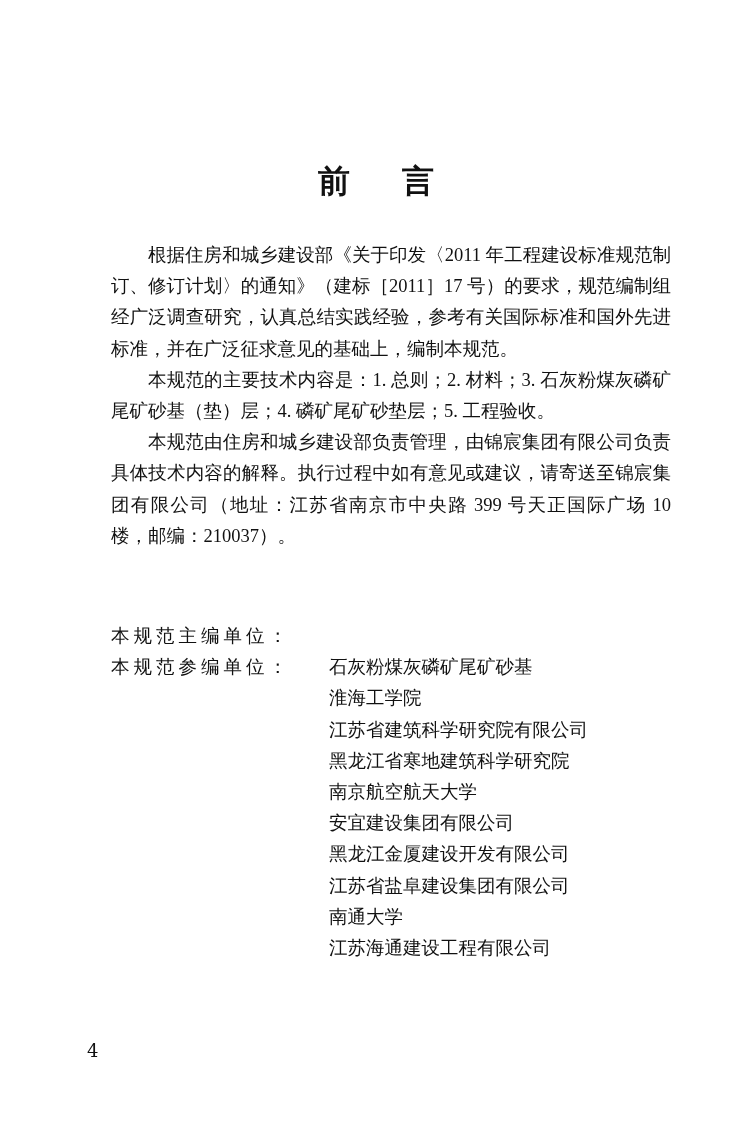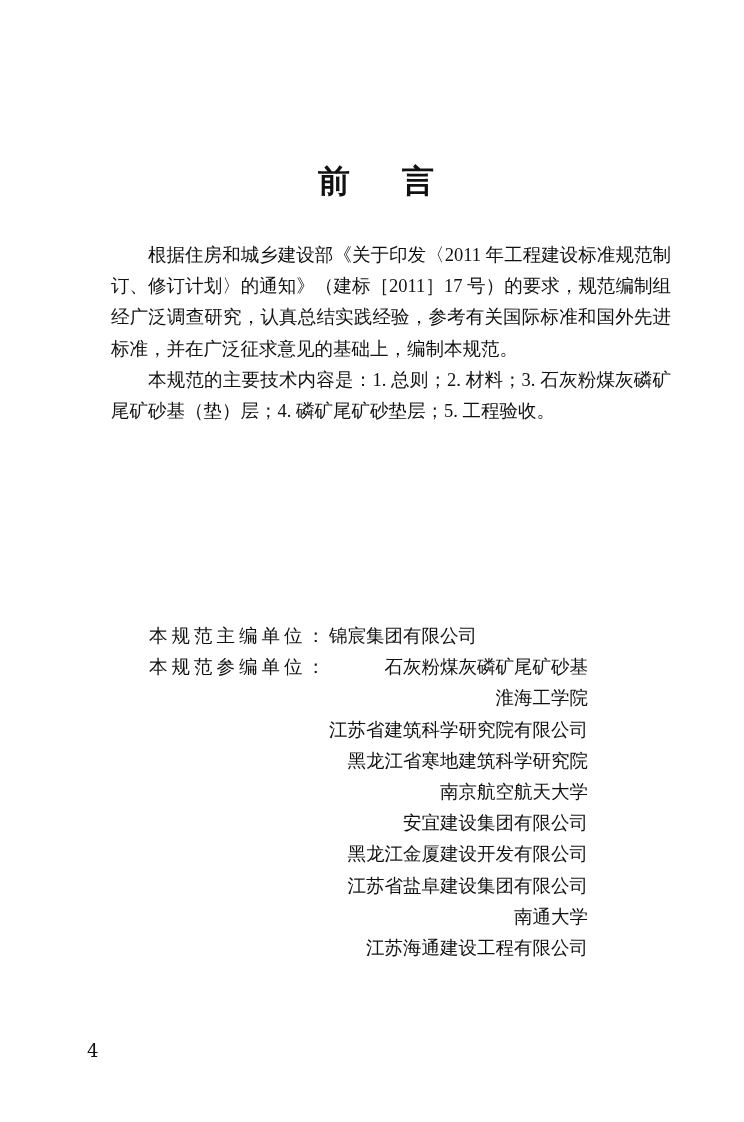--- a/index.html
+++ b/index.html
@@ -44,21 +44,20 @@
       text-align: justify;
     }
     .units {
       position: absolute;
       left: 111px;
       top: 620px;
       width: 580px;
       font-size: 18.5px;
       line-height: 31.2px;
       font-family: "DejaVu Sans", "Liberation Sans", sans-serif;
-      text-align: right;
     }
     .unit-group { display: flex; }
     .unit-label {
       width: 218px;
       flex: 0 0 218px;
       padding-left: 0;
       letter-spacing: 4px;
       white-space: nowrap;
     }
     .unit-list { display: flex; flex-direction: column; }
@@ -74,27 +73,27 @@
 </head>
 <body>
 
 <div class="page-title">
   <span class="t1">前</span><span class="t2">言</span>
 </div>
 
 <div class="body-text">
   <p class="para">根据住房和城乡建设部《关于印发〈2011 年工程建设标准规范制订、修订计划〉的通知》（建标［2011］17 号）的要求，规范编制组经广泛调查研究，认真总结实践经验，参考有关国际标准和国外先进标准，并在广泛征求意见的基础上，编制本规范。</p>
   <p class="para">本规范的主要技术内容是：1. 总则；2. 材料；3. 石灰粉煤灰磷矿尾矿砂基（垫）层；4. 磷矿尾矿砂垫层；5. 工程验收。</p>
+  <p class="para">本规范由住房和城乡建设部负责管理，由锦宸集团有限公司负责具体技术内容的解释。执行过程中如有意见或建议，请寄送至锦宸集团有限公司（地址：江苏省南京市中央路 399 号天正国际广场 10 楼，邮编：210037）。</p>
 </div>
 
 <div class="units">
   <div class="unit-group">
     <div class="unit-label">本规范主编单位：</div>
     <div class="unit-list">
-      <div class="unit-item">锦宸集团有限公司</div>
     </div>
   </div>
   <div class="unit-group">
     <div class="unit-label">本规范参编单位：</div>
     <div class="unit-list">
       <div class="unit-item">石灰粉煤灰磷矿尾矿砂基</div>
       <div class="unit-item">淮海工学院</div>
       <div class="unit-item">江苏省建筑科学研究院有限公司</div>
       <div class="unit-item">黑龙江省寒地建筑科学研究院</div>
       <div class="unit-item">南京航空航天大学</div>

